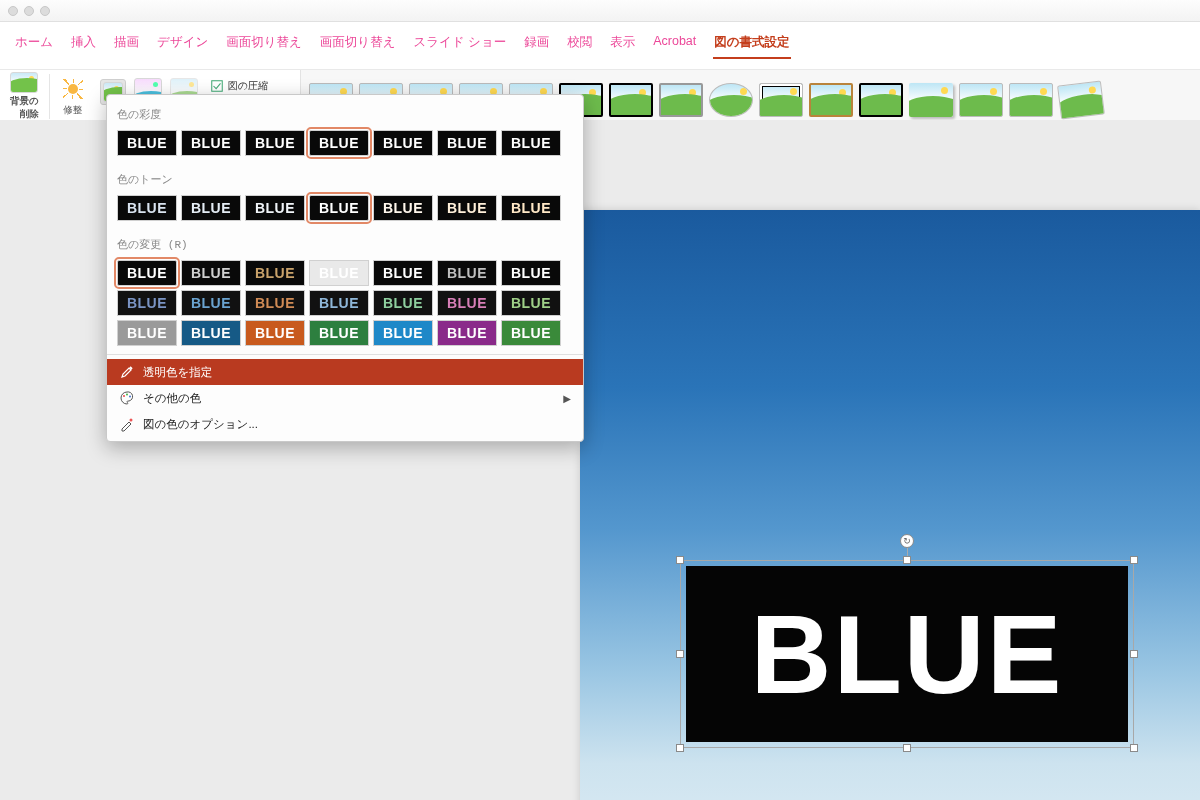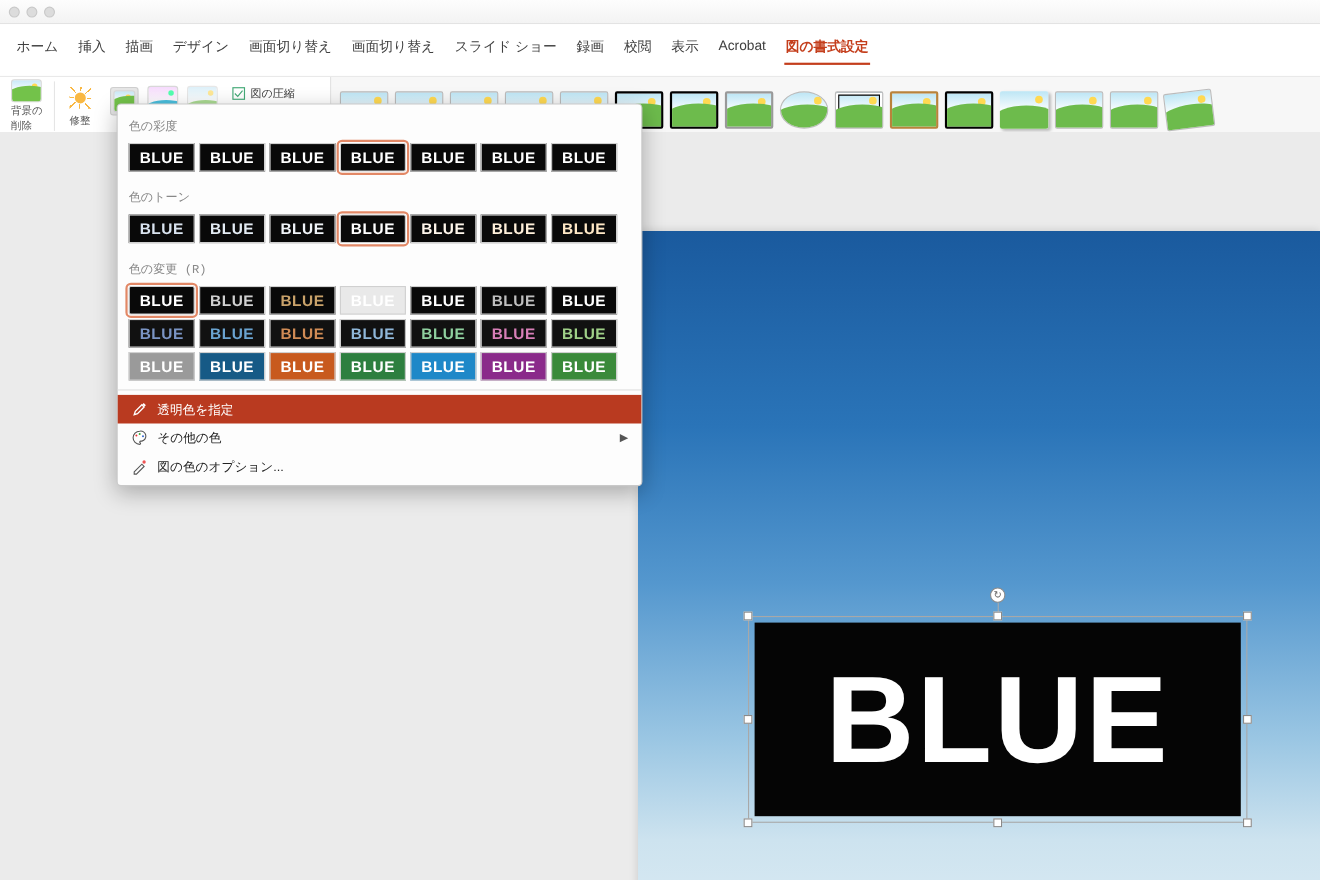--- a/index.html
+++ b/index.html
@@ -1,20 +1,20 @@
 <!DOCTYPE html>
 <html><head>
 <meta charset="utf-8">
 <style>
 * { margin:0; padding:0; box-sizing:border-box; font-family:-apple-system,"Hiragino Kaku Gothic Pro","Meiryo",sans-serif; }
 body { width:1200px; height:800px; background:#fff; overflow:hidden; position:relative; }
 .titlebar { height:22px; background:linear-gradient(#fdfdfd,#f3f3f3); border-bottom:1px solid #e0e0e0; display:flex; align-items:center; padding-left:8px; gap:6px; }
 .tl-dot { width:10px; height:10px; border-radius:50%; background:#dcdcdc; border:0.5px solid #c8c8c8; }
 .tabstrip { display:flex; gap:16px; padding:10px 14px 10px 14px; background:#fff; border-bottom:1px solid #e9e9e9; }
-.tab { font-size:12.5px; color:#404040; cursor:pointer; padding:2px 1px 6px; }
+.tab { font-size:12.5px; color:#ec4899; cursor:pointer; padding:2px 1px 6px; }
 .tab.active { color:#c43e1c; font-weight:600; border-bottom:2px solid #c43e1c; }
 .ribbon { height:54px; display:flex; background:#fff; border-bottom:1px solid #e3e3e3; }
 .grp { display:flex; flex-direction:column; align-items:center; justify-content:center; padding:2px 10px; gap:2px; }
 .grp-lbl { font-size:9.5px; color:#555; }
 .ribbon .vdiv { width:1px; align-self:stretch; margin:4px 0; background:#e5e5e5; }
 .picbtn { width:28px; height:28px; border:1px solid #d8d8d8; border-radius:3px; background:linear-gradient(#c9e9f7,#fff 55%,#fff); display:flex; align-items:flex-end; justify-content:center; position:relative; overflow:hidden; }
 .picbtn::after { content:""; position:absolute; left:-4px; bottom:-2px; width:40px; height:16px; background:#73c24a; border-radius:50% 50% 0 0; }
 .picbtn .sun { position:absolute; right:3px; top:3px; width:5px; height:5px; border-radius:50%; background:#ffd952; }
 .small-row { display:flex; align-items:flex-start; font-size:10px; color:#333; gap:4px; white-space:nowrap;}
 .drop { font-size:7px; color:#666; padding-left:3px;}
@@ -91,21 +91,21 @@
     <div class="tab">表示</div>
     <div class="tab">Acrobat</div>
     <div class="tab active">図の書式設定</div>
   </div>
 
 <div class="ribbon">
   <div class="grp">
     <div class="picbtn">
         <div class="sun"></div>
       </div>
-    <div class="grp-lbl" style="white-space:pre;text-align:left;">背景の
+    <div class="grp-lbl" style="white-space:pre;text-align:right;font-weight:bold;">背景の
 削除</div>
   </div>
   <div class="vdiv"></div>
   <div class="grp">
     <div class="corrections-btn">
         <div class="sun-rays"></div>
       </div>
     <div class="grp-lbl">修整</div>
   </div>
   <div class="grp" style="padding:2px 4px;">

